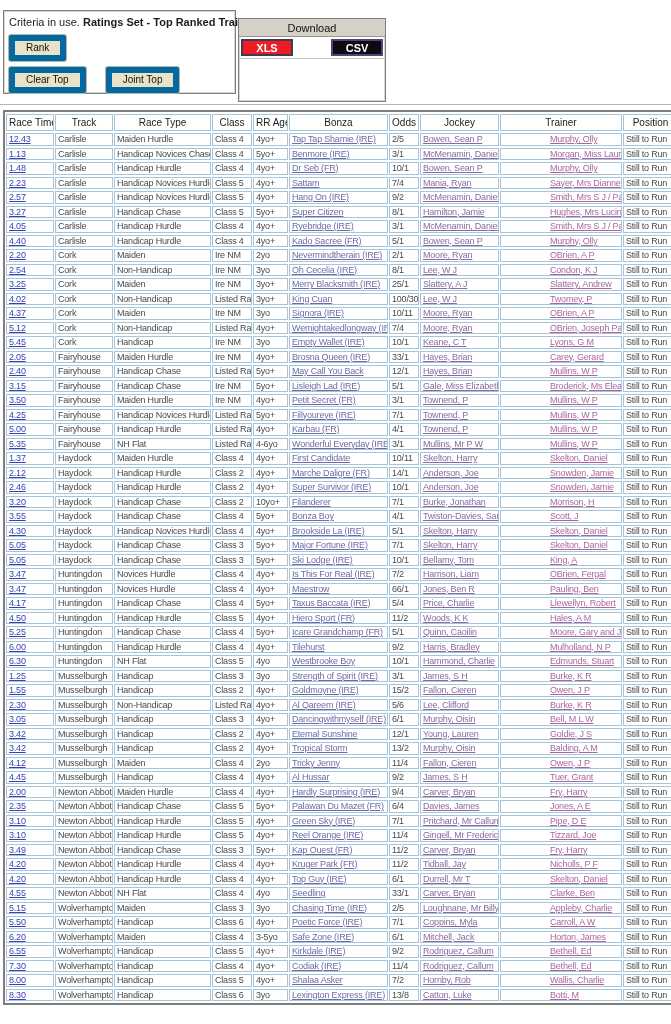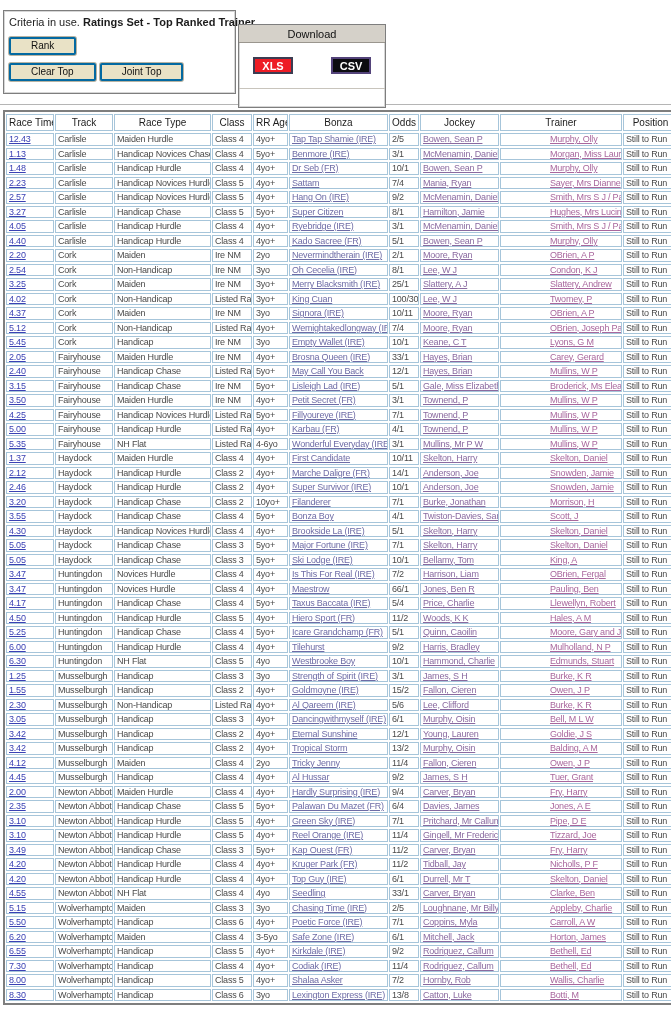--- a/index.html
+++ b/index.html
@@ -16,35 +16,35 @@
   .top-area{position:relative;height:104px;}
   .criteria-box{
     position:absolute;left:3px;top:10px;width:233px;height:84px;
     border:1px solid var(--outer-border);box-shadow:inset 0 0 0 1px #d6d6d6;
     padding:4px 5px;
   }
   .criteria-line{font-size:11px;line-height:14px;color:#1c1c1c;white-space:nowrap;}
   .criteria-line b{font-weight:bold;}
   .btn-row{margin-top:6px;}
   .ui-btn{
-    display:inline-block;font-size:10px;line-height:12px;padding:1px 20px;
-    background:var(--button-bg);color:#111;border:2px solid #0369a1;
-    box-shadow:0 0 0 1px #b9b4a3;border-radius:2px;margin-right:4px;cursor:pointer;
+    display:inline-block;font-size:10px;line-height:12px;padding:1px 11px;
+    background:var(--button-bg);color:#111;border:6px solid #0369a1;
+    box-shadow:0 0 0 1px #b9b4a3;border-radius:2px;margin-right:20px;cursor:pointer;
     font-family:inherit;
   }
   .download-box{
-    position:absolute;left:238px;top:24px;width:148px;height:84px;
+    position:absolute;left:238px;top:18px;width:148px;height:84px;
     border:1px solid var(--outer-border);box-shadow:inset 0 0 0 1px #d6d6d6;
     background:#fff;
   }
   .download-header{
     height:18px;background:var(--dl-header-bg);border-bottom:1px solid #9a968e;
     font-size:11px;line-height:18px;text-align:center;color:#111;
   }
-  .download-buttons{display:flex;gap:10px;padding:14px;border-bottom:1px solid #c8c4bc;}
+  .download-buttons{display:flex;gap:10px;padding:2px;border-bottom:1px solid #c8c4bc;}
   .dl-btn{
     flex:1;height:17px;font-size:11px;line-height:13px;font-weight:bold;color:#fff;
     text-align:center;cursor:pointer;padding:1px 0;
   }
   .dl-xls{background:#ee1c25;border:2px solid #3c3c52;}
   .dl-csv{background:#0c0c10;border:2px solid #53437a;margin-left:28px;}
   .rule{border-top:1px solid #b5b5b5;height:0;margin:0;}
   
   .tbl-wrap{padding:5px 3px 0 3px;}
   table.results{

